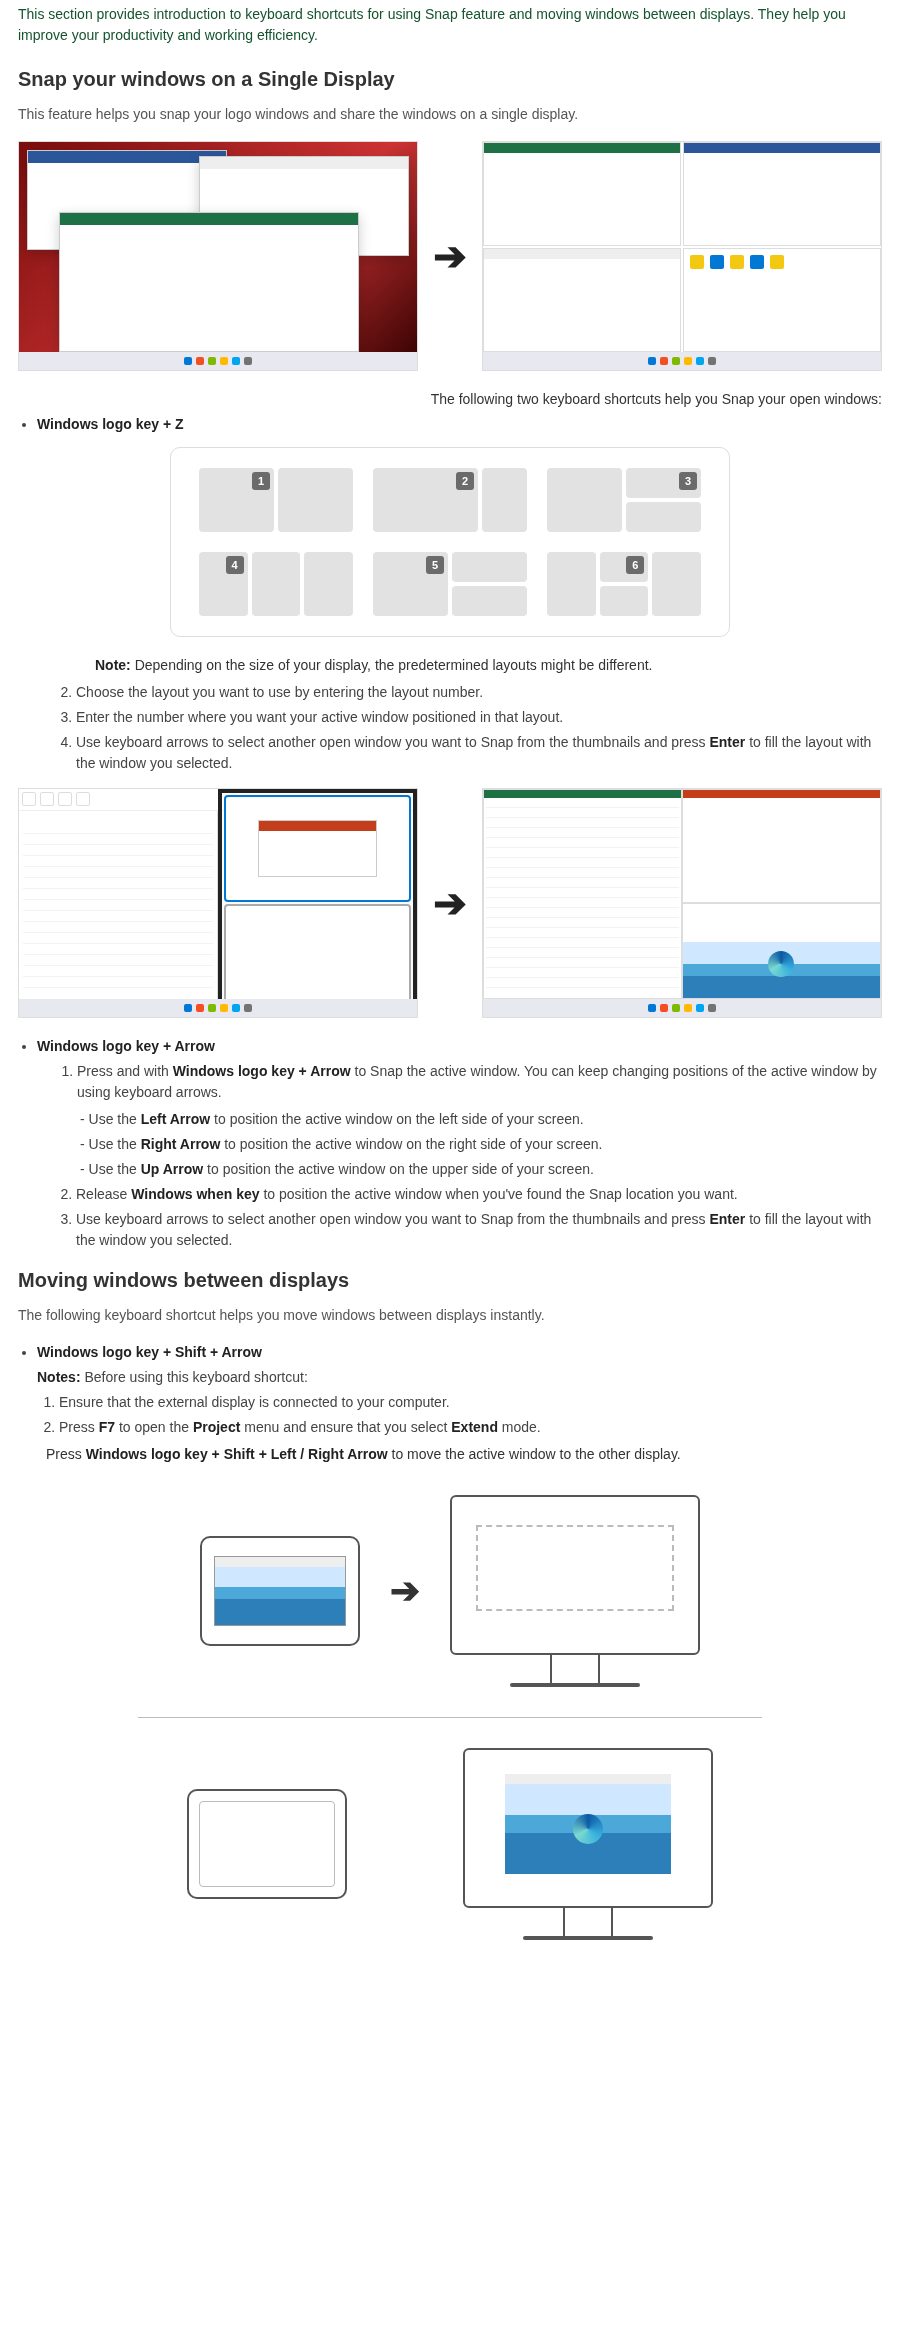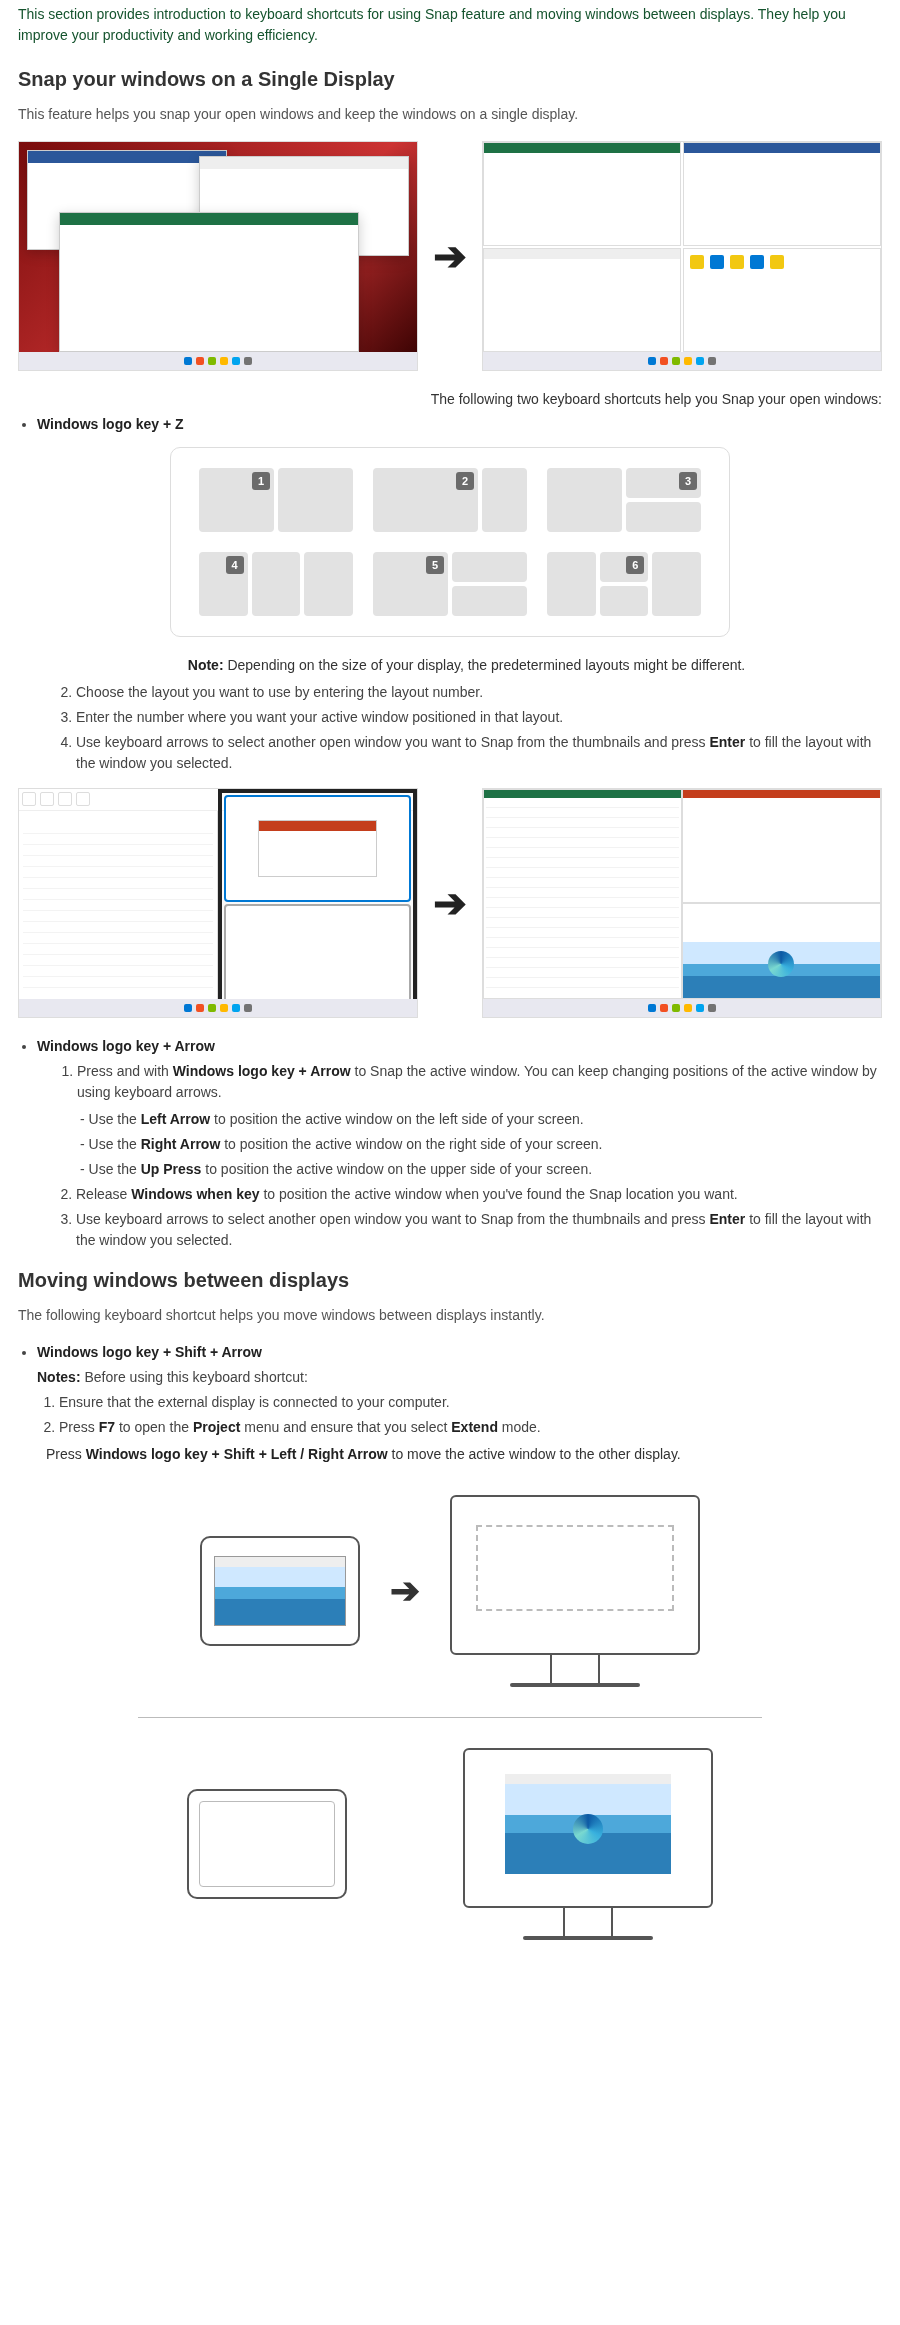--- a/index.html
+++ b/index.html
@@ -84,21 +84,21 @@
   .p1 .titlebar{background:#1e7145;height:8px;}
   .p2 .titlebar{background:#c43e1c;height:8px;}
   .p3 .edge{display:flex;align-items:flex-end;justify-content:center;height:100%;}
   .edge-img{height:60%;width:100%;background:linear-gradient(180deg,#cfe8ff 0 40%,#4da8da 40% 60%,#2c7fb8 60% 100%);position:relative;}
   .edge-logo{position:absolute;left:50%;top:40%;transform:translate(-50%,-50%);width:26px;height:26px;border-radius:50%;background:conic-gradient(#0c59a4,#38b0de,#7ad9d0,#0c59a4);}
 
   
   .sub-indent { margin-left: 62px; margin-bottom:4px; color:#444; }
   .sub-indent::before { content:"- "; }
 
-  .note-indent { margin-left: 33px; margin-bottom:6px;text-align:center; }
+  .note-indent { margin-left: 77px; margin-bottom:6px; }
 
   
   .move-fig { display:flex; align-items:center; justify-content:center; gap:30px; margin: 30px 0; }
   .tablet { width:160px; height:110px; border:2px solid #555; border-radius:10px; position:relative; background:#fff; }
   .tablet.empty .inner { position:absolute; inset:10px; border:1px solid #bbb; border-radius:4px; }
   .tablet .inner-img { position:absolute; inset:18px 12px; border:1px solid #999; }
   .inner-img .bar{height:10px;background:#eee;}
   .inner-img .pic{height:calc(100% - 10px);background:linear-gradient(180deg,#cfe8ff 0 35%,#4da8da 35% 55%,#2c7fb8 55% 100%);}
 
   .monitor { width:250px; }
@@ -114,21 +114,21 @@
   hr.sep { margin: 20px 120px; border:none; border-top:1px solid #bbb; }
 
   .spacer { height:40px; }
 </style>
 </head>
 <body>
 
 <p class="intro">This section provides introduction to keyboard shortcuts for using Snap feature and moving windows between displays. They help you improve your productivity and working efficiency.</p>
 
 <h2>Snap your windows on a Single Display</h2>
-<p class="desc">This feature helps you snap your open windows and keep the windows on a single display.</p>
+<p class="desc">This feature helps you snap your logo windows and share the windows on a single display.</p>
 
 <div class="fig-row">
   <div class="shot before-snap">
     <div class="win w-word" style="left:8px;top:8px;width:200px;height:100px;">
         <div class="titlebar"></div>
       </div>
     <div class="win w-word" style="left:180px;top:14px;width:210px;height:100px;">
         <div class="titlebar" style="background:#eee;"></div>
       </div>
     <div class="win w-excel" style="left:40px;top:70px;width:300px;height:140px;">
@@ -305,21 +305,21 @@
   <li><strong>Windows logo key + Arrow</strong>
     <ol>
       <li>
         <span>Press and with </span><strong>Windows logo key + Arrow</strong><span> to Snap the active window. You can keep changing positions of the active window by using keyboard arrows.</span>
       </li>
     </ol>
   </li>
 </ul>
 <div class="sub-indent"><span>Use the </span><strong>Left Arrow</strong><span> to position the active window on the left side of your screen.</span></div>
 <div class="sub-indent"><span>Use the </span><strong>Right Arrow</strong><span> to position the active window on the right side of your screen.</span></div>
-<div class="sub-indent"><span>Use the </span><strong>Up Press</strong><span> to position the active window on the upper side of your screen.</span></div>
+<div class="sub-indent"><span>Use the </span><strong>Up Arrow</strong><span> to position the active window on the upper side of your screen.</span></div>
 <ol start="2" style="margin-left:58px">
   <li><span>Release </span><strong>Windows when key</strong><span> to position the active window when you've found the Snap location you want.</span></li>
   <li><span>Use keyboard arrows to select another open window you want to Snap from the thumbnails and press </span><strong>Enter</strong><span> to fill the layout with the window you selected.</span></li>
 </ol>
 
 <h2>Moving windows between displays</h2>
 <p class="desc">The following keyboard shortcut helps you move windows between displays instantly.</p>
 
 <ul>
   <li><strong>Windows logo key + Shift + Arrow</strong>

